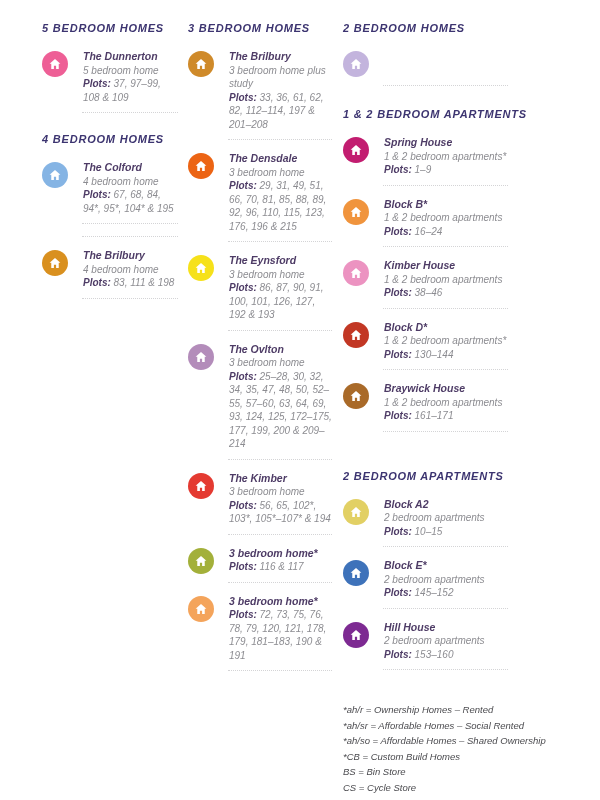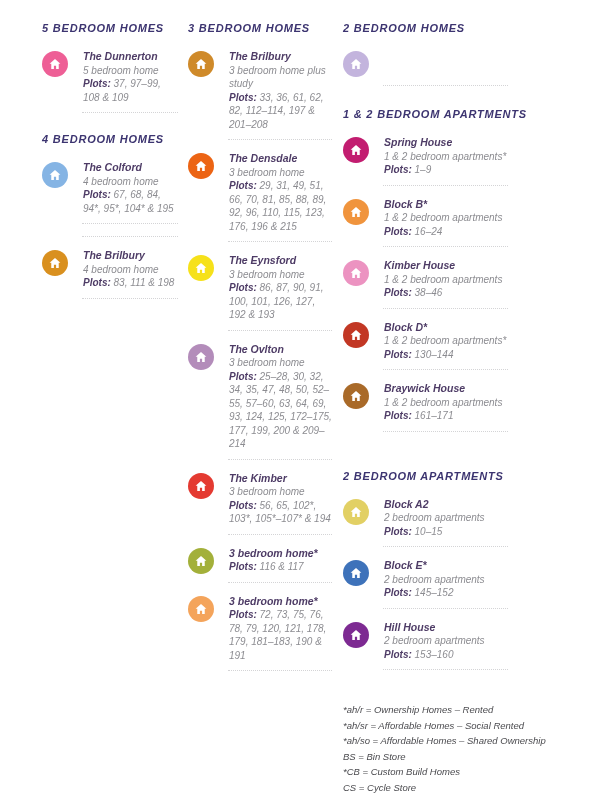--- a/index.html
+++ b/index.html
@@ -364,23 +364,23 @@
         <li class="footnote-item">
           <span class="fn-text">*ah/r = Ownership Homes – Rented</span>
         </li>
         <li class="footnote-item">
           <span class="fn-text">*ah/sr = Affordable Homes – Social Rented</span>
         </li>
         <li class="footnote-item">
           <span class="fn-text">*ah/so = Affordable Homes – Shared Ownership</span>
         </li>
         <li class="footnote-item">
+          <span class="fn-text">*CB = Custom Build Homes</span>
+        </li>
+        <li class="footnote-item">
           <span class="fn-text">BS = Bin Store</span>
-        </li>
-        <li class="footnote-item">
-          <span class="fn-text">*CB = Custom Build Homes</span>
         </li>
         <li class="footnote-item">
           <span class="fn-text">CS = Cycle Store</span>
         </li>
       </ul>
     </div>
 </div>
 
 </body></html>

